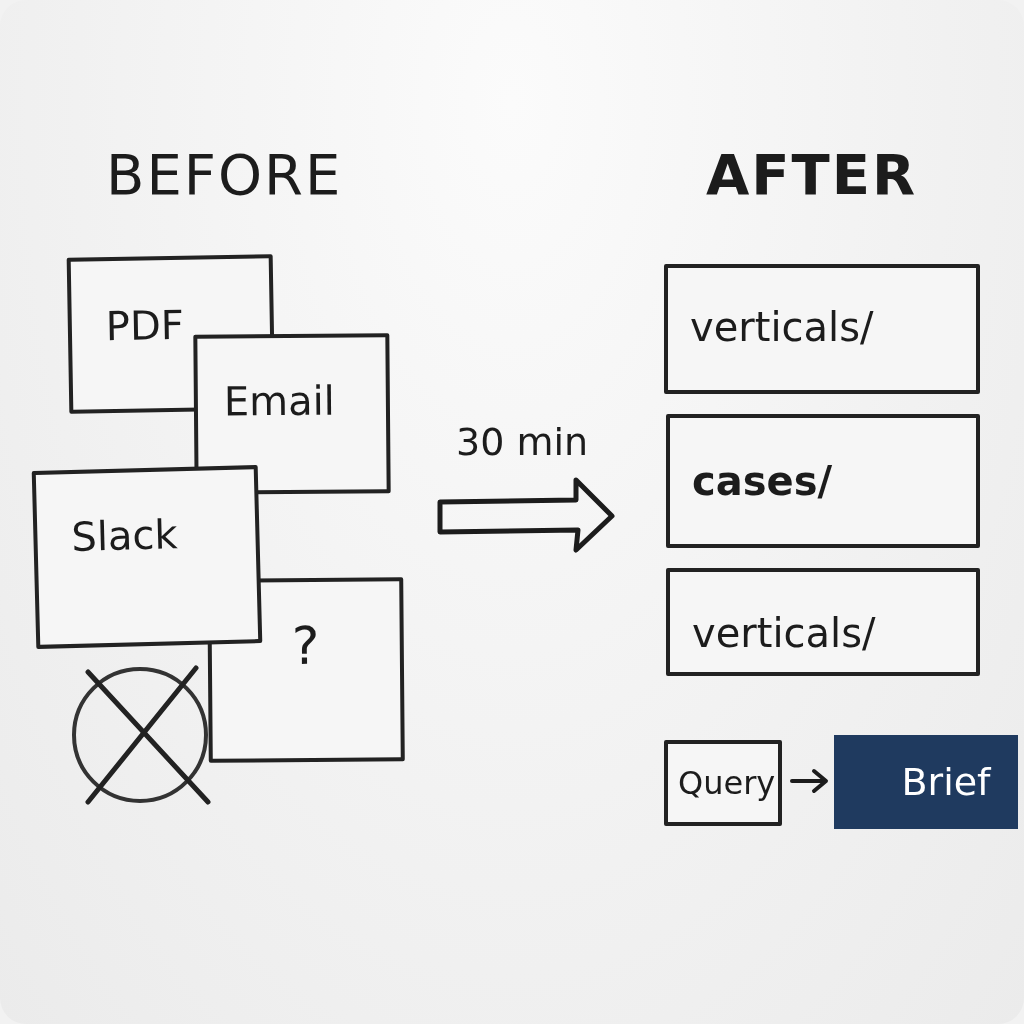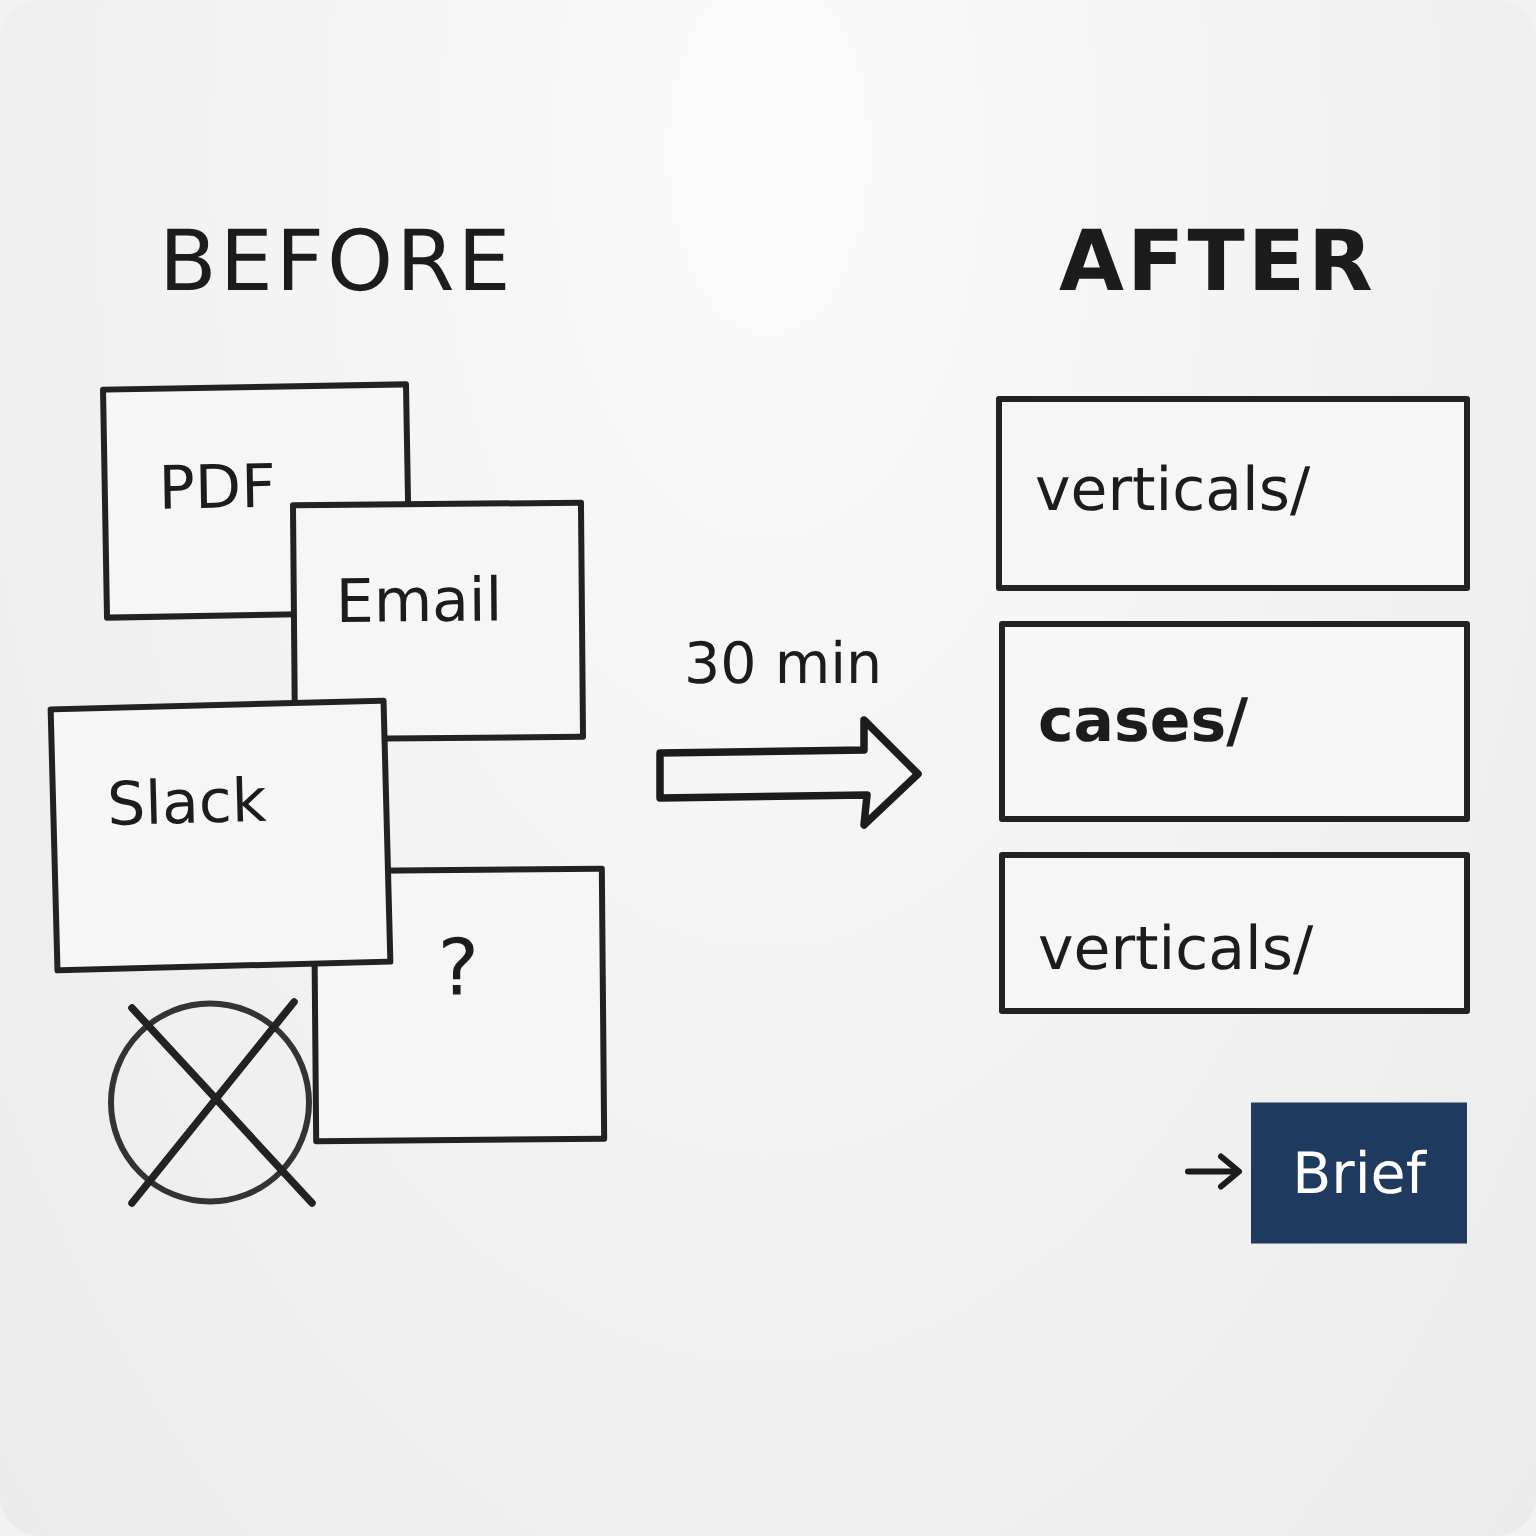--- a/index.html
+++ b/index.html
@@ -47,21 +47,24 @@
   <div class="box" style="left:664px;top:264px;width:316px;height:130px;">
     <span class="lbl" style="left:22px;top:36px;">verticals/</span>
   </div>
   <div class="box" style="left:666px;top:414px;width:314px;height:134px;font-weight:bold;">
     <span class="lbl" style="left:22px;top:40px;">cases/</span>
   </div>
   <div class="box" style="left:666px;top:568px;width:314px;height:108px;">
     <span class="lbl" style="left:22px;top:38px;">verticals/</span>
   </div>
 
+  <div class="box" style="left:664px;top:740px;width:118px;height:86px;">
+    <span class="lbl" style="left:10px;top:20px;font-size:32px;">Query</span>
+  </div>
   <svg style="left:790px;top:766px;" width="40" height="30">
     <line x1="2" y1="15" x2="34" y2="15" stroke="#1c1c1c" stroke-width="4" stroke-linecap="round"></line>
     <path d="M24 5 L36 15 L24 25" fill="none" stroke="#1c1c1c" stroke-width="4" stroke-linecap="round" stroke-linejoin="round"></path>
   </svg>
-  <div class="brief" style="left:834px;top:735px;width:144px;height:94px;">
+  <div class="brief" style="left:834px;top:735px;width:144px;height:94px;padding-left:40px;">
     <span>Brief</span>
   </div>
 
 </div>
 
 </body></html>

